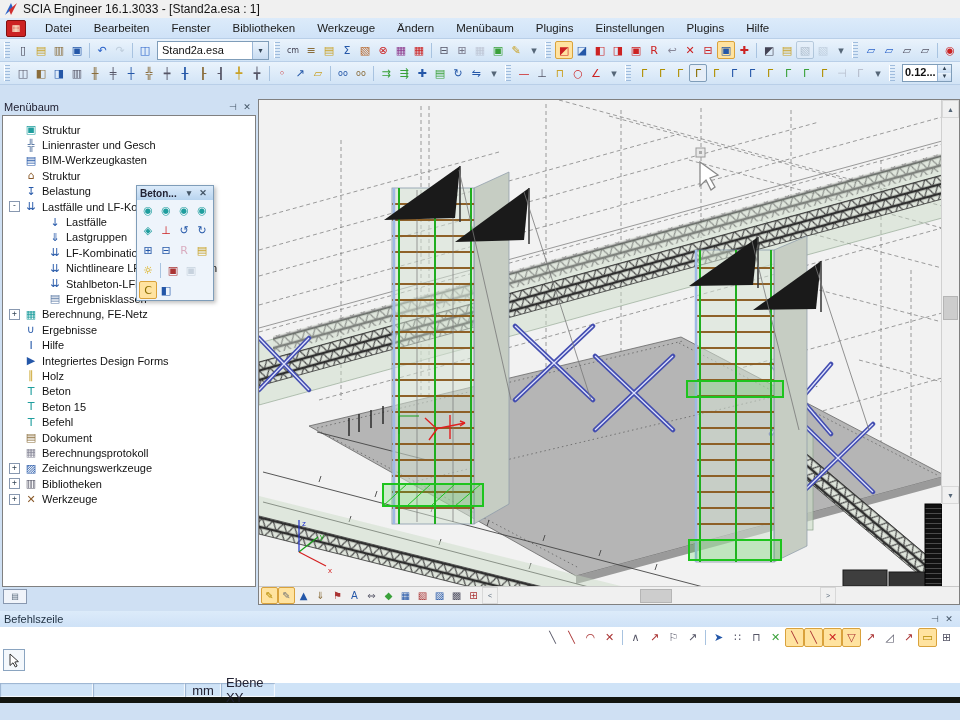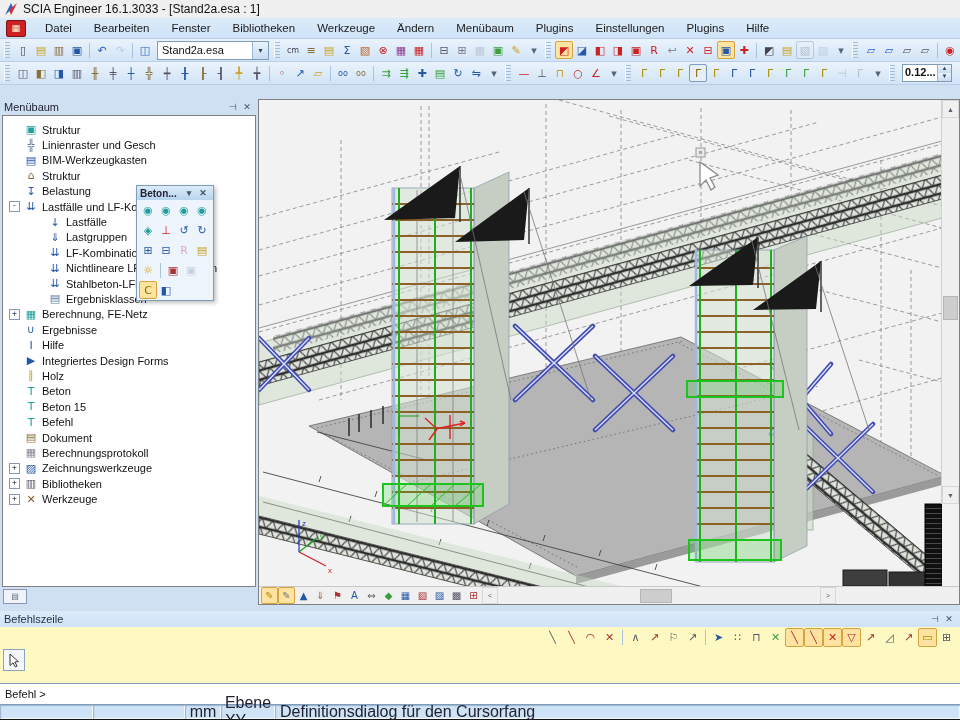--- a/index.html
+++ b/index.html
@@ -45,30 +45,30 @@
   .vtrack{flex:1;position:relative;}
   .vthumb{position:absolute;left:1px;right:1px;top:178px;height:22px;background:#cdcdcd;border:1px solid #b5b5b5;}
   .hbar{position:absolute;left:0;right:0;bottom:0;height:17px;background:#f0f0f0;border-top:1px solid #c8c8c8;display:flex;align-items:center;padding-left:2px;}
   .hbar .tbi{width:15px;height:15px;font-size:10px;}
   .htrack{width:320px;height:15px;position:relative;margin-left:2px;}
   .hthumb{position:absolute;top:1px;left:140px;width:30px;height:12px;background:#cdcdcd;border:1px solid #b5b5b5;}
   .palette{position:absolute;left:136px;top:100px;width:76px;background:#eef4fb;border:1px solid #7f9db9;box-shadow:2px 2px 4px rgba(0,0,0,.25);z-index:50;}
   .pal-head{height:14px;background:linear-gradient(#dcebfa,#b8d4ef);display:flex;align-items:center;padding:0 3px;font-size:10px;font-weight:bold;color:#223;}
   .pal-head .ttl{flex:1;}
   .pal-row{display:flex;align-items:center;padding:1px 2px;}
-  .cmdpanel{background:#fef9c3;}
+  .cmdpanel{background:#ffffff;}
   .gapstrip{height:6px;background:#cfe0f3;}
   .cmd-head{height:16px;display:flex;align-items:center;padding:0 4px;font-size:11px;color:#234;background:linear-gradient(#dcebfa,#cfe2f7);}
   .cmd-head .ttl{flex:1;}
   .cmd-tools{height:21px;display:flex;align-items:center;justify-content:flex-end;padding:0 4px;}
   .cmd-tools .tbi{width:17px;height:17px;font-size:11px;}
   .cmd-body{height:35px;position:relative;}
   .cursor-btn{position:absolute;left:3px;top:1px;width:20px;height:20px;background:#f4f8fc;border:1px solid #8aa4c0;display:flex;align-items:center;justify-content:center;}
   .cmd-input{height:20px;background:#fff;border-top:1px solid #7f9db9;border-bottom:1px solid #7f9db9;display:flex;align-items:center;font-size:11px;color:#111;padding:0 5px;}
-  .statusbar{height:14px;background:#cfe3f7;display:flex;font-size:16px;color:#223;}
+  .statusbar{height:14px;background:#cfe3f7;display:flex;font-size:13px;color:#223;}
   .scell{box-shadow:inset 1px 1px 1px rgba(90,120,160,.45), inset -1px -1px 1px rgba(255,255,255,.8);display:flex;align-items:center;padding:0 5px;box-sizing:border-box;flex:none;}
   .scell.msg{flex:1;}
   .darkstrip{height:6px;background:#12150f;}
 </style>
 </head>
 <body>
 
 <div class="titlebar">
   <svg class="logo" viewBox="0 0 14 14">
     <polygon points="1,13 7,1 9,6" fill="#2a62c9"></polygon>
@@ -602,25 +602,21 @@
       <span class="tbi hl" style="color: rgb(181, 137, 0);">▭</span>
       <span class="tbi" style="color: rgb(85, 85, 102);">⊞</span>
     </div>
   <div class="cmd-body">
     <span class="cursor-btn">
       <svg width="12" height="15" viewBox="0 0 12 15">
         <path d="M2,1 L2,12.5 L5,9.8 L7.4,14 L9.1,13 L6.8,9 L10.4,8.6 Z" fill="#fff" stroke="#333" stroke-width="1"></path>
       </svg>
     </span>
   </div>
-  <div class="cmd-input">
-    <span>Befehl &gt;</span>
-  </div>
 </div>
 
 <div class="statusbar">
   <span class="scell" style="width:93px;"></span>
   <span class="scell" style="width:92px;"></span>
   <span class="scell" style="width:36px;justify-content:center;">mm</span>
   <span class="scell" style="width:54px;justify-content:center;">Ebene XY</span>
-  <span class="scell msg">Definitionsdialog für den Cursorfang</span>
 </div>
 <div class="darkstrip"></div>
 
 </body></html>

